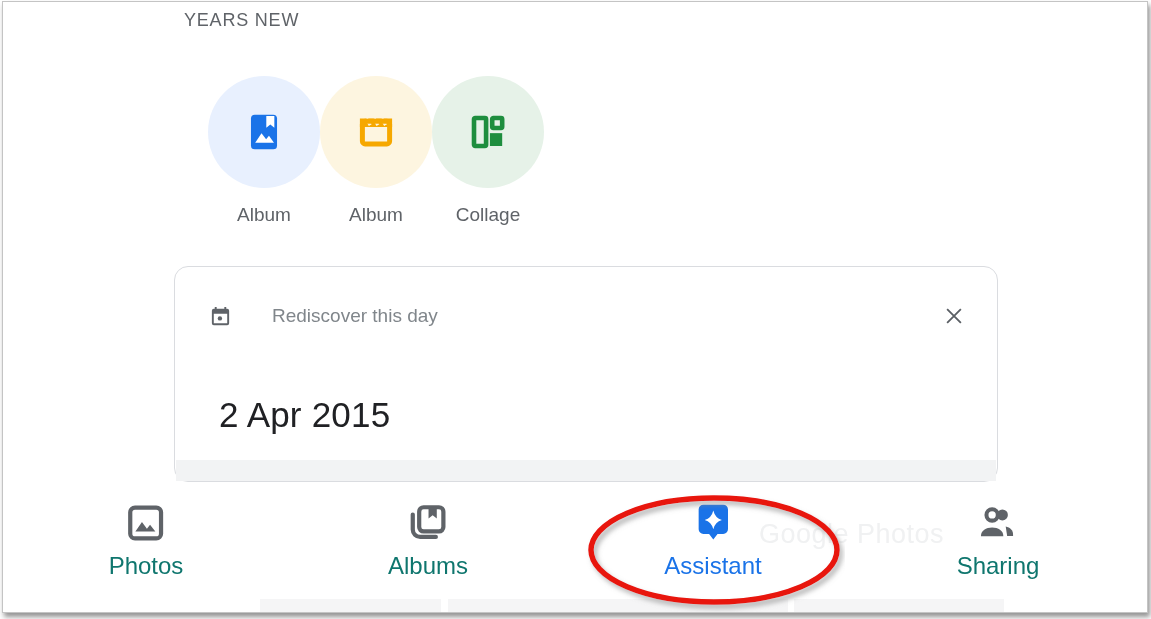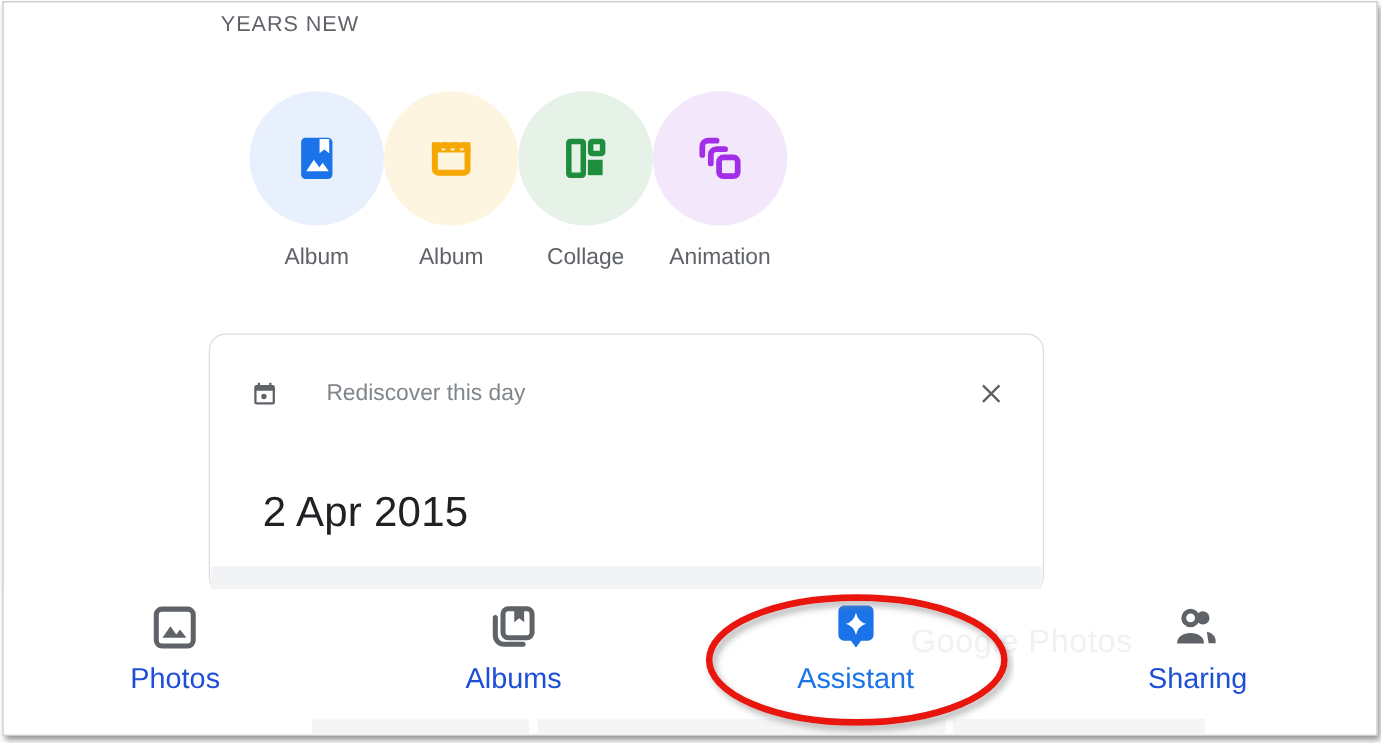--- a/index.html
+++ b/index.html
@@ -13,41 +13,41 @@
   .heading {
     position: absolute; left: 181px; top: 8px;
     font-size: 18px; letter-spacing: 0.8px; color: #5f6368; font-weight: 400;
   }
   .create-row { position: absolute; left: 205px; top: 74px; display: flex; }
   .create-item { width: 112px; display: flex; flex-direction: column; align-items: center; cursor: pointer; }
   .circle { width: 112px; height: 112px; border-radius: 50%; display: flex; align-items: center; justify-content: center; }
   .circle svg { width: 46px; height: 46px; }
   .create-label { margin-top: 16px; font-size: 19px; color: #5f6368; }
   .card {
-    position: absolute; left: 171px; top: 276px; width: 696px; height: 216px;
+    position: absolute; left: 171px; top: 264px; width: 824px; height: 216px;
     border: 1px solid #dadce0; border-radius: 14px; background: #fff; padding-left: 12px;
   }
   .card-head { position: absolute; left: 34px; top: 36px; right: 30px; display: flex; align-items: center; }
   .card-head svg.cal { width: 23px; height: 23px; flex: 0 0 auto; }
   .card-title { margin-left: 40px; font-size: 19px; color: #80868b; }
   .card-close { margin-left: auto; width: 26px; height: 26px; cursor: pointer; display: flex; align-items: center; justify-content: center; }
   .card-close svg { width: 22px; height: 22px; }
   .card-date { position: absolute; left: 44px; top: 128px; font-size: 35px; color: #202124; letter-spacing: 0.2px; }
   .card-photo-top { position: absolute; left: 1px; right: 1px; bottom: 0; height: 21px; background: #f2f3f4; }
 
   .bottom-nav {
     position: absolute; left: 0; right: 0; top: 489px; height: 123px;
     background: rgba(255,255,255,0.96);
   }
   .watermark { position: absolute; top: 28px; color: #f0f1f2; font-size: 27px; user-select: none; }
   .wm-left { left: 209px; font-weight: bold; letter-spacing: 3px; font-family: "Liberation Serif", serif; }
   .wm-right { left: 756px; font-weight: 500; letter-spacing: 0.5px; }
   .nav-item { position: absolute; top: 10px; transform: translateX(-50%); display: flex; flex-direction: column; align-items: center; cursor: pointer; }
   .nav-item svg { width: 44px; height: 44px; }
-  .nav-label { margin-top: 7px; font-size: 24px; color: #1d4ed8; }
+  .nav-label { margin-top: 7px; font-size: 24px; color: #0f766e; }
   .nav-item.active .nav-label { color: #1a73e8; font-weight: 500; }
   .thumb { position: absolute; top: 108px; height: 15px; background: #f5f5f6; }
 
   .annotation-ellipse { position: absolute; left: 580px; top: 490px; width: 262px; height: 120px; pointer-events: none; }
 </style>
 </head>
 <body>
 
 <div class="frame">
 
@@ -76,30 +76,20 @@
     </div>
     <div class="create-item">
       <div class="circle" style="background:#e6f2e8">
         <svg viewBox="0 0 24 24">
           <rect x="4.7" y="4.7" width="6.3" height="14.6" rx="0.6" fill="none" stroke="#1e8e3e" stroke-width="2.4"></rect>
           <rect x="14.2" y="4.7" width="5.2" height="5.2" rx="0.6" fill="none" stroke="#1e8e3e" stroke-width="2.4"></rect>
           <rect x="13" y="12.6" width="6.4" height="6.7" fill="#1e8e3e"></rect>
         </svg>
       </div>
       <div class="create-label">Collage</div>
-    </div>
-    <div class="create-item">
-      <div class="circle" style="background:#f3e7fc">
-        <svg viewBox="0 0 24 24" fill="none" stroke="#a32ee8" stroke-width="2.5" stroke-linecap="round">
-          <path d="M4.3 10.5V6.8a2.5 2.5 0 0 1 2.5-2.5h3.7"></path>
-          <path d="M8 14.2v-3.7a2.5 2.5 0 0 1 2.5-2.5h3.7"></path>
-          <rect x="11.6" y="11.6" width="8.1" height="8.1" rx="1.8"></rect>
-        </svg>
-      </div>
-      <div class="create-label">Animation</div>
     </div>
   </div>
 
   <div class="card">
     <div class="card-head">
       <svg class="cal" viewBox="0 0 24 24" fill="#5f6368">
         <path d="M19 4h-1V2h-2v2H8V2H6v2H5a2 2 0 0 0-2 2v13a2 2 0 0 0 2 2h14a2 2 0 0 0 2-2V6a2 2 0 0 0-2-2zm0 15H5V9h14z"></path>
         <circle cx="11.4" cy="14" r="2.3"></circle>
       </svg>
       <span class="card-title">Rediscover this day</span>

